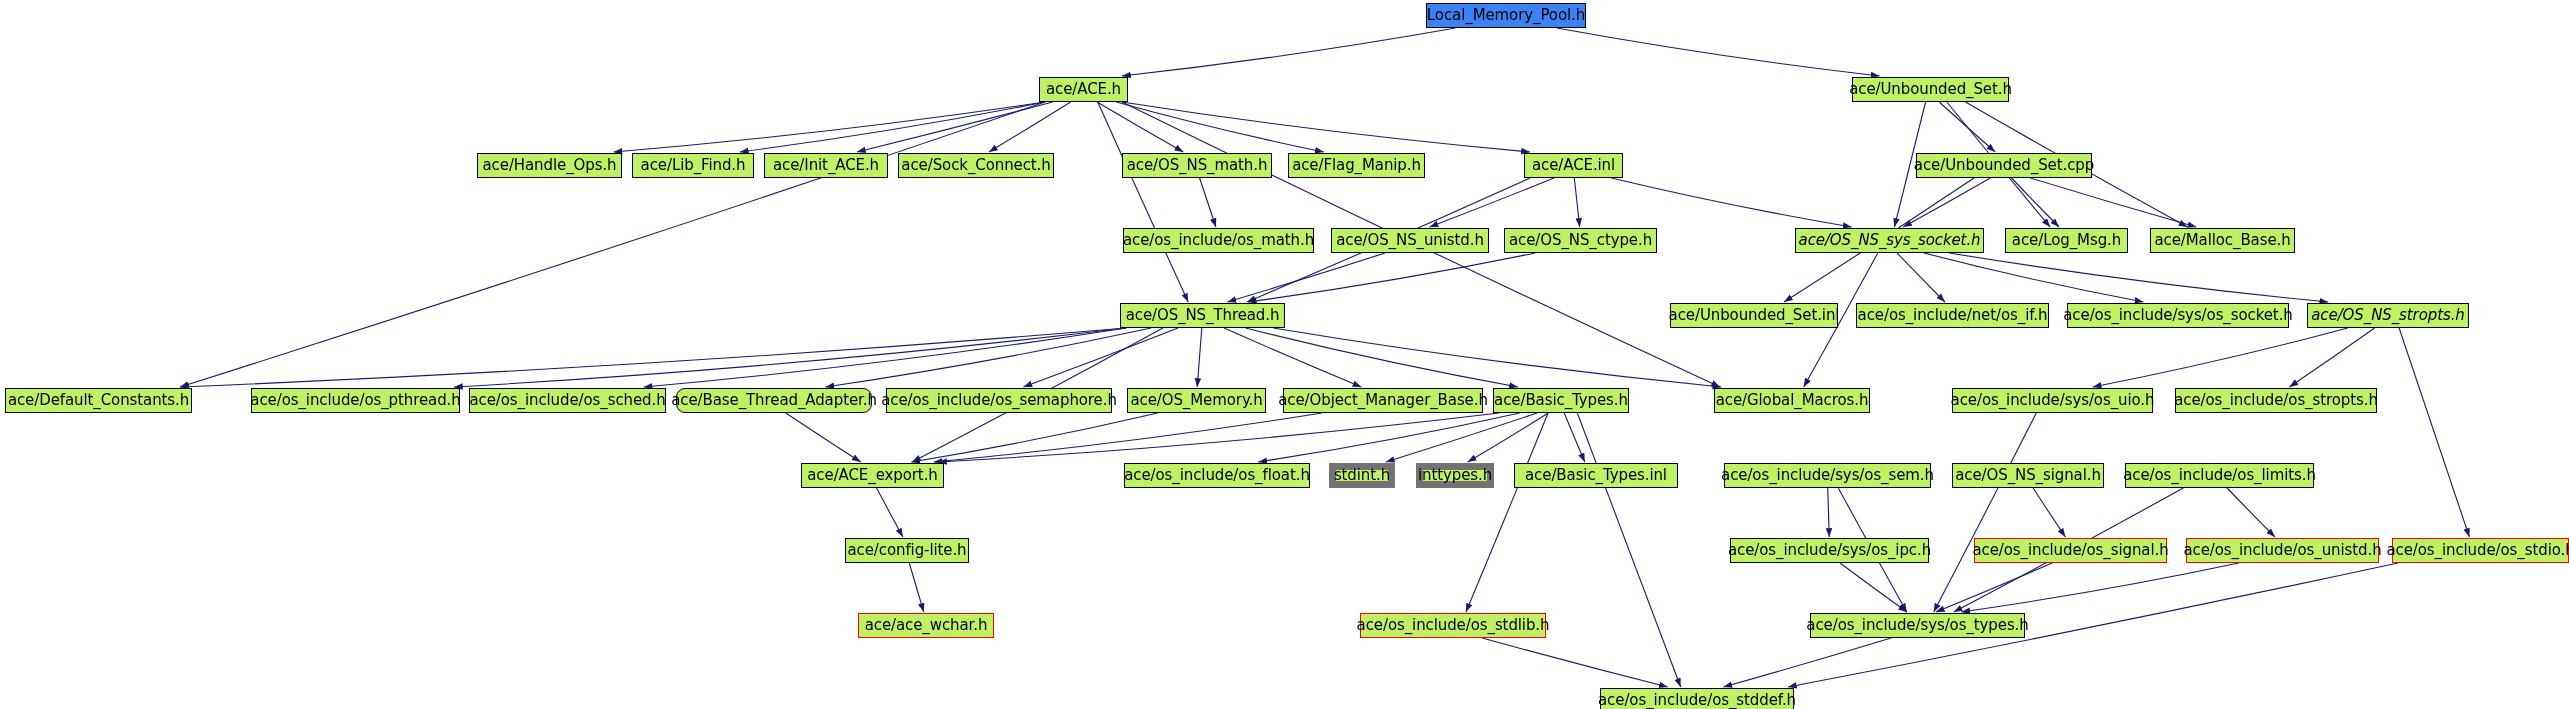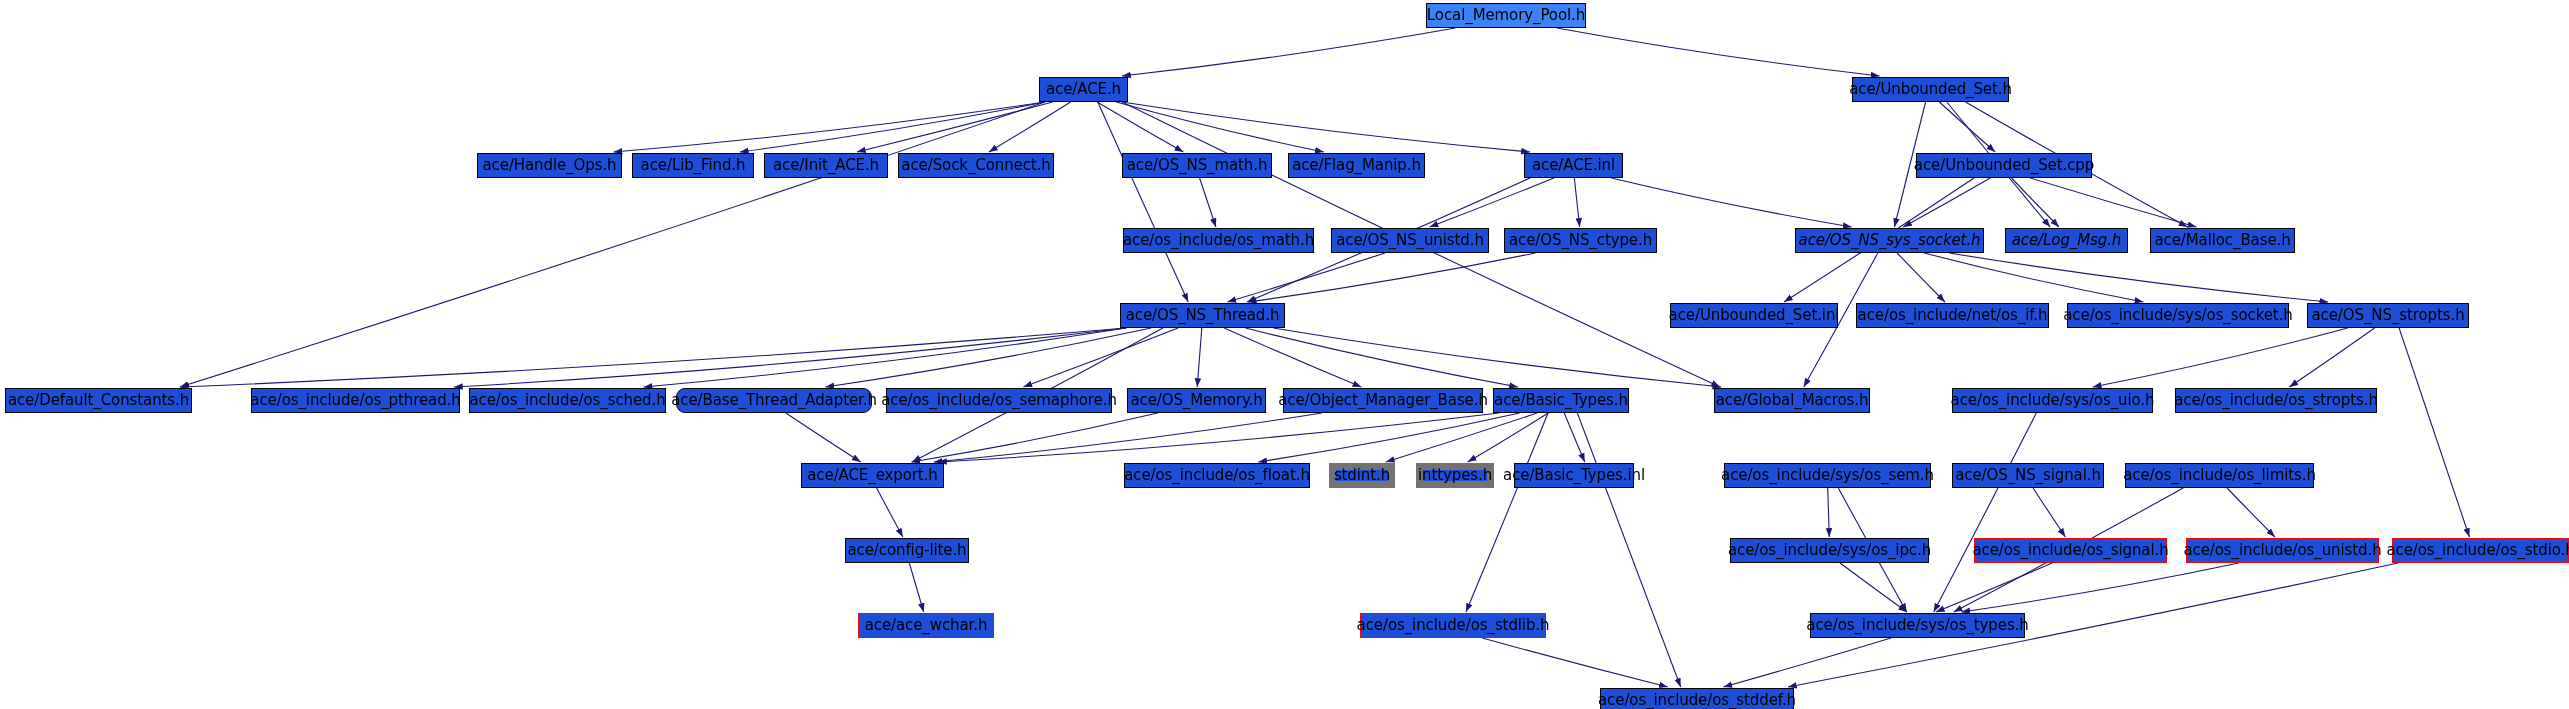--- a/index.html
+++ b/index.html
@@ -9,21 +9,21 @@
     height:709px;
     background:#ffffff;
     font-family:"DejaVu Sans","Liberation Sans",sans-serif;
     overflow:hidden;
   }
   svg.edges{position:absolute;left:0;top:0;width:2569px;height:709px;pointer-events:none;}
   .node{
     position:absolute;
     box-sizing:border-box;
     border:1px solid #000000;
-    background:#1d4ed8;
+    background:#bef264;
     color:#000000;
     font-size:15px;
     line-height:1;
     white-space:nowrap;
     display:flex;
     align-items:center;
     justify-content:center;
     padding:0 7px;
     height:25px;
     letter-spacing:-0.1px;
@@ -122,43 +122,43 @@
       <div class="node" style="left: 764px; top: 153px; width: 124px;">ace/Init_ACE.h</div>
       <div class="node" style="left: 898px; top: 153px; width: 156px;">ace/Sock_Connect.h</div>
       <div class="node" style="left: 1122px; top: 153px; width: 150px;">ace/OS_NS_math.h</div>
       <div class="node" style="left: 1288px; top: 153px; width: 137px;">ace/Flag_Manip.h</div>
       <div class="node" style="left: 1524px; top: 153px; width: 99px;">ace/ACE.inl</div>
       <div class="node" style="left: 1916px; top: 153px; width: 176px;">ace/Unbounded_Set.cpp</div>
       <div class="node" style="left: 1123px; top: 228px; width: 191px;">ace/os_include/os_math.h</div>
       <div class="node" style="left: 1331px; top: 228px; width: 158px;">ace/OS_NS_unistd.h</div>
       <div class="node" style="left: 1504px; top: 228px; width: 153px;">ace/OS_NS_ctype.h</div>
       <div class="node" style="left: 1795px; top: 228px; width: 189px; font-style: italic;">ace/OS_NS_sys_socket.h</div>
-      <div class="node" style="left: 2005px; top: 228px; width: 123px; font-style: italic;">ace/Log_Msg.h</div>
+      <div class="node" style="left: 2005px; top: 228px; width: 123px;">ace/Log_Msg.h</div>
       <div class="node" style="left: 2150px; top: 228px; width: 145px;">ace/Malloc_Base.h</div>
       <div class="node" style="left: 1120px; top: 303px; width: 165px;">ace/OS_NS_Thread.h</div>
       <div class="node" style="left: 1670px; top: 303px; width: 168px;">ace/Unbounded_Set.inl</div>
       <div class="node" style="left: 1856px; top: 303px; width: 193px;">ace/os_include/net/os_if.h</div>
       <div class="node" style="left: 2067px; top: 303px; width: 222px;">ace/os_include/sys/os_socket.h</div>
-      <div class="node" style="left: 2307px; top: 303px; width: 162px;">ace/OS_NS_stropts.h</div>
+      <div class="node" style="left: 2307px; top: 303px; width: 162px; font-style: italic;">ace/OS_NS_stropts.h</div>
       <div class="node" style="left: 5px; top: 388px; width: 187px;">ace/Default_Constants.h</div>
       <div class="node" style="left: 251px; top: 388px; width: 209px;">ace/os_include/os_pthread.h</div>
       <div class="node" style="left: 469px; top: 388px; width: 197px;">ace/os_include/os_sched.h</div>
       <div class="node" style="left: 676px; top: 388px; width: 196px; border-radius: 9px;">ace/Base_Thread_Adapter.h</div>
       <div class="node" style="left: 886px; top: 388px; width: 226px;">ace/os_include/os_semaphore.h</div>
       <div class="node" style="left: 1127px; top: 388px; width: 139px;">ace/OS_Memory.h</div>
       <div class="node" style="left: 1283px; top: 388px; width: 200px;">ace/Object_Manager_Base.h</div>
       <div class="node" style="left: 1493px; top: 388px; width: 136px;">ace/Basic_Types.h</div>
       <div class="node" style="left: 1714px; top: 388px; width: 156px;">ace/Global_Macros.h</div>
       <div class="node" style="left: 1952px; top: 388px; width: 201px;">ace/os_include/sys/os_uio.h</div>
       <div class="node" style="left: 2175px; top: 388px; width: 202px;">ace/os_include/os_stropts.h</div>
       <div class="node" style="left: 801px; top: 463px; width: 143px;">ace/ACE_export.h</div>
       <div class="node" style="left: 1124px; top: 463px; width: 186px;">ace/os_include/os_float.h</div>
       <div class="node gray" style="left: 1329px; top: 463px; width: 66px;">stdint.h</div>
       <div class="node gray" style="left: 1416px; top: 463px; width: 78px;">inttypes.h</div>
-      <div class="node" style="left: 1514px; top: 463px; width: 120px;">ace/Basic_Types.inl</div>
+      <div class="node" style="left: 1514px; top: 463px; width: 164px;">ace/Basic_Types.inl</div>
       <div class="node" style="left: 1724px; top: 463px; width: 207px;">ace/os_include/sys/os_sem.h</div>
       <div class="node" style="left: 1952px; top: 463px; width: 152px;">ace/OS_NS_signal.h</div>
       <div class="node" style="left: 2125px; top: 463px; width: 189px;">ace/os_include/os_limits.h</div>
       <div class="node" style="left: 845px; top: 538px; width: 124px;">ace/config-lite.h</div>
       <div class="node" style="left: 1730px; top: 538px; width: 199px;">ace/os_include/sys/os_ipc.h</div>
       <div class="node red" style="left: 1974px; top: 538px; width: 193px;">ace/os_include/os_signal.h</div>
       <div class="node red" style="left: 2186px; top: 538px; width: 193px;">ace/os_include/os_unistd.h</div>
       <div class="node red" style="left: 2392px; top: 538px; width: 177px;">ace/os_include/os_stdio.h</div>
       <div class="node red" style="left: 858px; top: 613px; width: 136px;">ace/ace_wchar.h</div>
       <div class="node red" style="left: 1360px; top: 613px; width: 186px;">ace/os_include/os_stdlib.h</div>

